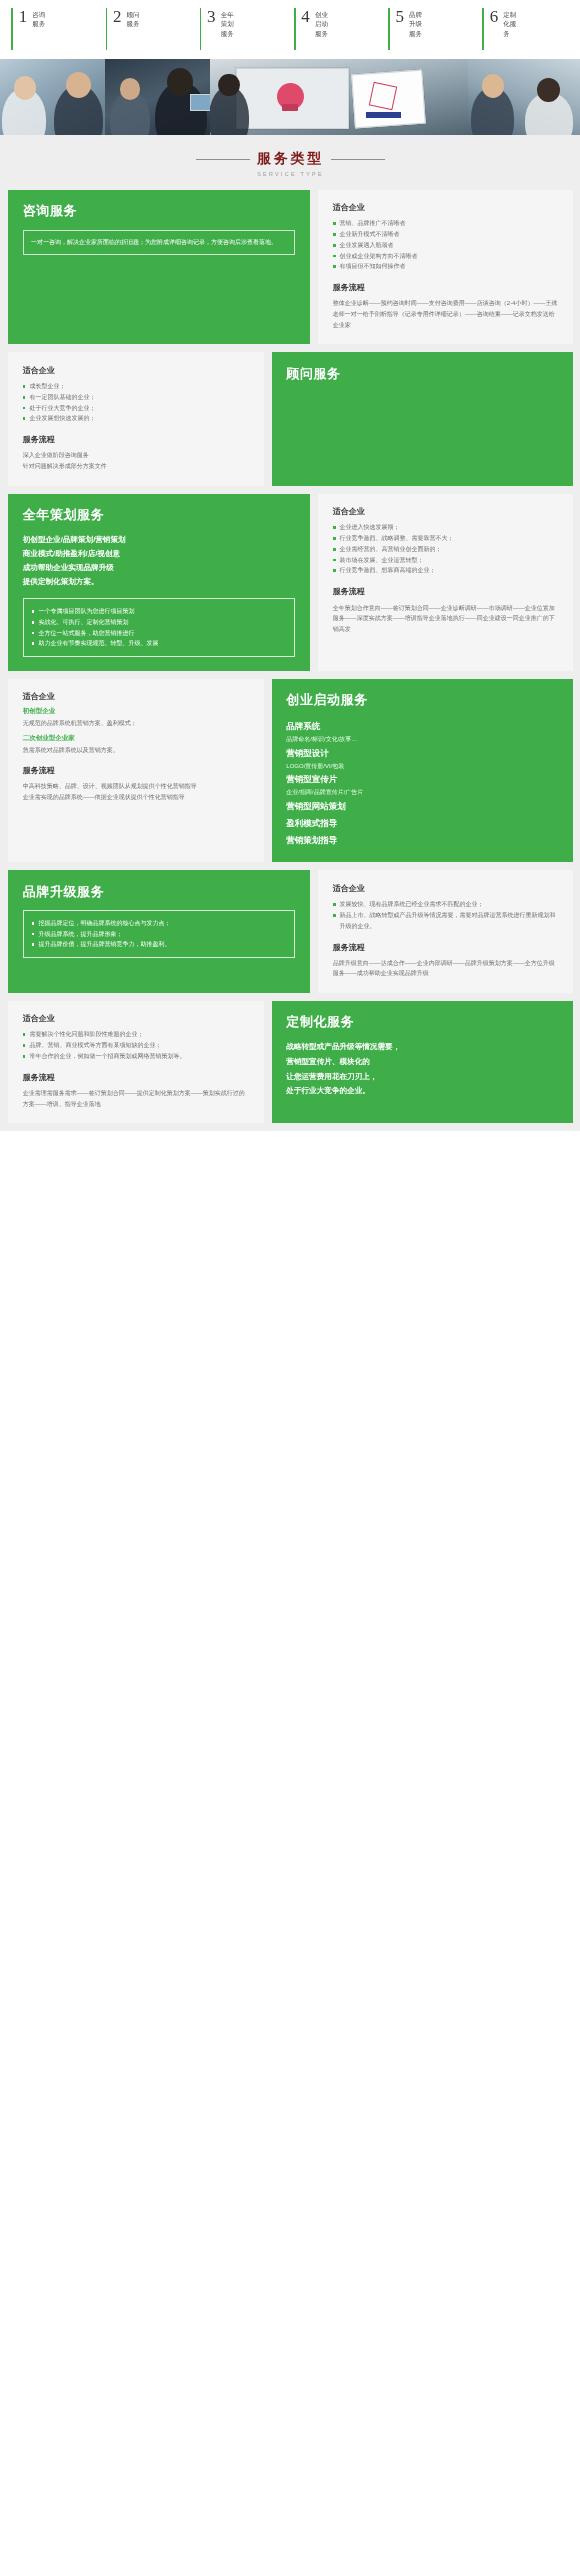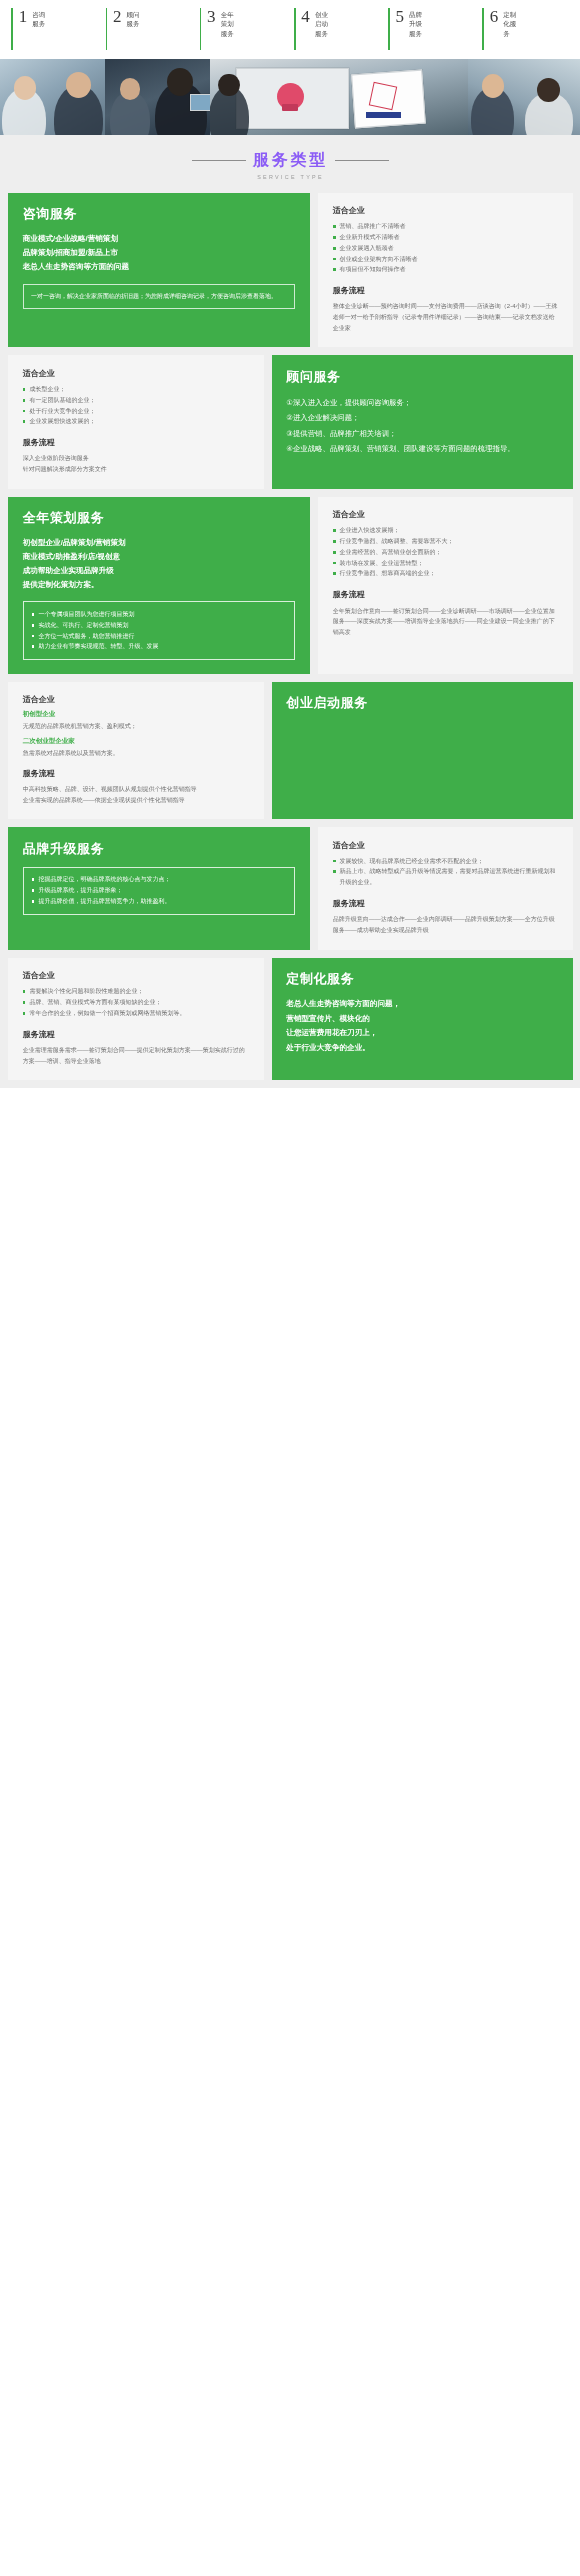--- a/index.html
+++ b/index.html
@@ -73,23 +73,23 @@
   }
   .screen-logo { position:absolute; border-radius:50%; background:#e04a6a; }
 
   
   .section-title {
     background: #eeeeee;
     text-align: center;
     padding: 14.7px 0 12.5px 0;
   }
   .section-title .zh {
-    font-size: 16px;
+    font-size: 14px;
     letter-spacing: 2.8px;
-    color: #8b5cf6;
+    color: #7f1d1d;
     font-weight: bold;
     display: inline-block;
     position: relative;
     padding: 0 14.7px;
   }
   .section-title .zh:before, .section-title .zh:after {
     content:""; position:absolute; top:50%; width:54px; height:0.6px; background:#8d8d8d;
   }
   .section-title .zh:before { left:-46px; }
   .section-title .zh:after { right:-46px; }
@@ -295,25 +295,20 @@
 
   <div class="section-title">
     <div class="zh">服务类型</div>
     <div class="en">SERVICE TYPE</div>
   </div>
 
   <div class="block first">
     <div class="gap-left"></div>
     <div class="pane pane-green left-pane">
       <div class="svc-title">咨询服务</div>
-      <div class="lead">
-        <div>商业模式/企业战略/营销策划</div>
-        <div>品牌策划/招商加盟/新品上市</div>
-        <div>老总人生走势咨询等方面的问题</div>
-      </div>
       <div class="note-box">一对一咨询，解决企业家所面临的折旧题；为您附成详细咨询记录，方便咨询后涉查看落地。</div>
     </div>
     <div class="gap-mid"></div>
     <div class="pane pane-gray right-pane">
       <div class="sub-head">适合企业</div>
       <ul class="bullets">
         <li>营销、品牌推广不清晰者</li>
         <li>企业新升模式不清晰者</li>
         <li>企业发展遇入瓶颈者</li>
         <li>创业或企业架构方向不清晰者</li>
@@ -335,26 +330,20 @@
         <li>处于行业大竞争的企业；</li>
         <li>企业发展想快速发展的；</li>
       </ul>
       <div class="sub-head">服务流程</div>
       <div class="flow" style="white-space:pre-line;">深入企业做阶段咨询服务
 针对问题解决形成部分方案文件</div>
     </div>
     <div class="gap-mid"></div>
     <div class="pane pane-green right-pane">
       <div class="svc-title">顾问服务</div>
-      <div class="numlist">
-        <div class="nl">①深入进入企业，提供顾问咨询服务；</div>
-        <div class="nl">②进入企业解决问题；</div>
-        <div class="nl">③提供营销、品牌推广相关培训；</div>
-        <div class="nl">④企业战略、品牌策划、营销策划、团队建设等方面问题的梳理指导。</div>
-      </div>
     </div>
     <div class="gap-left"></div>
   </div>
 
   <div class="block">
     <div class="gap-left"></div>
     <div class="pane pane-green left-pane">
       <div class="svc-title">全年策划服务</div>
       <div class="lead">
         <div>初创型企业/品牌策划/营销策划</div>
@@ -393,20 +382,37 @@
       <div style="font-size:6px;line-height:10.8px;color:#6d6d6d;margin-bottom:5.7px;">无规范的品牌系统机营销方案、盈利模式；</div>
       <div style="font-size:6.5px;font-weight:bold;color:#3fae49;margin:3.4px 0 1.7px;">二次创业型企业家</div>
       <div style="font-size:6px;line-height:10.8px;color:#6d6d6d;margin-bottom:9px;">急需系统对品牌系统以及营销方案。</div>
       <div class="sub-head">服务流程</div>
       <div class="flow" style="white-space:pre-line;">中高科技策略、品牌、设计、视频团队从规划提供个性化营销指导
 企业需实现的品牌系统——依据企业现状提供个性化营销指导</div>
     </div>
     <div class="gap-mid"></div>
     <div class="pane pane-green right-pane">
       <div class="svc-title">创业启动服务</div>
+      <div class="green-list">
+        <div class="gl">
+          <span>品牌系统</span>
+          <small>品牌命名/标识/文化/故事…</small>
+        </div>
+        <div class="gl">
+          <span>营销型设计</span>
+          <small>LOGO/宣传册/VI/包装</small>
+        </div>
+        <div class="gl">
+          <span>营销型宣传片</span>
+          <small>企业/招商/品牌宣传片/广告片</small>
+        </div>
+        <div class="gl">营销型网站策划</div>
+        <div class="gl">盈利模式指导</div>
+        <div class="gl">营销策划指导</div>
+      </div>
     </div>
     <div class="gap-left"></div>
   </div>
 
   <div class="block">
     <div class="gap-left"></div>
     <div class="pane pane-green left-pane">
       <div class="svc-title">品牌升级服务</div>
       <ul class="white-box">
         <li>挖掘品牌定位，明确品牌系统的核心点与发力点；</li>
@@ -436,21 +442,21 @@
         <li>品牌、营销、商业模式等方面有某项短缺的企业；</li>
         <li>常年合作的企业，例如做一个招商策划或网络营销策划等。</li>
       </ul>
       <div class="sub-head">服务流程</div>
       <div class="flow">企业需理需服务需求——签订策划合同——提供定制化策划方案——策划实战行过的方案——培训、指导企业落地</div>
     </div>
     <div class="gap-mid"></div>
     <div class="pane pane-green right-pane">
       <div class="svc-title">定制化服务</div>
       <div class="tail-text">
-        <div>老总人生走势咨询等方面的问题，</div>
+        <div>战略转型或产品升级等情况需要，</div>
         <div>营销型宣传片、模块化的</div>
         <div>让您运营费用花在刀刃上，</div>
         <div>处于行业大竞争的企业。</div>
       </div>
     </div>
     <div class="gap-left"></div>
   </div>
 
 </div>
 

